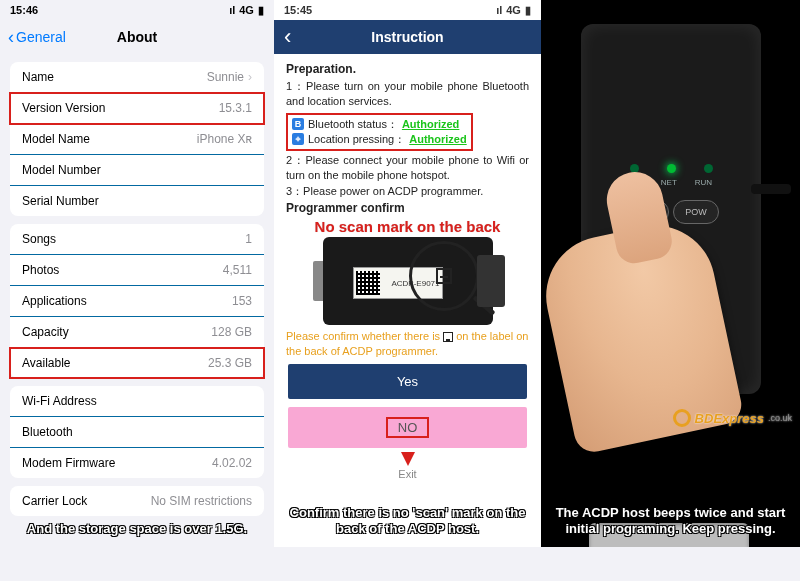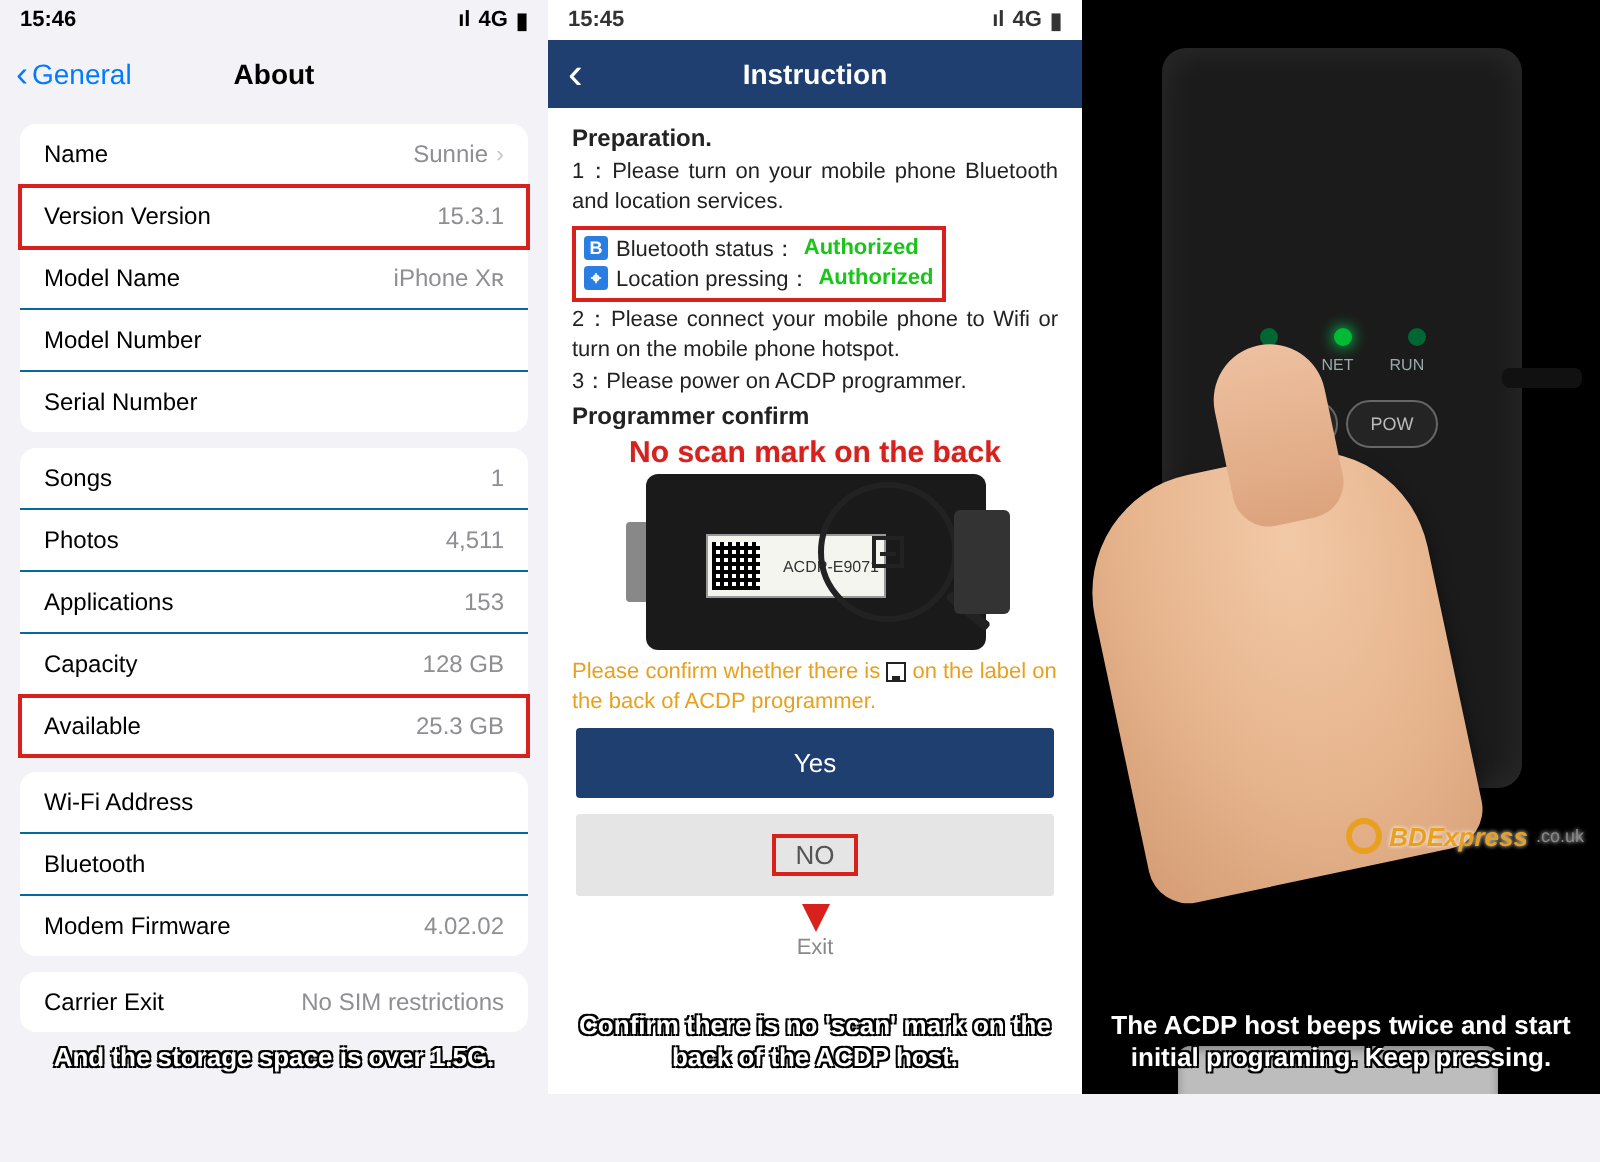--- a/index.html
+++ b/index.html
@@ -66,21 +66,21 @@
     position: absolute; left: 0; right: 0; text-align: center;
     font-weight: 600; font-size: 14px; pointer-events: none;
   }
   .mid-back { color: #fff; font-size: 22px; }
   .mid-body { padding: 8px 12px; font-size: 11px; color: #222; }
   .mid-body .heading { font-weight: 700; font-size: 12px; margin-bottom: 3px; }
   .mid-body p { line-height: 1.35; margin-bottom: 2px; text-align: justify; }
   .status-box { border: 2px solid #d8201c; padding: 2px 4px; margin: 2px 0; display: inline-block; }
   .status-line { display: flex; align-items: center; gap: 4px; }
   .bt-ico { width: 12px; height: 12px; background: #2a7de1; border-radius: 2px; display: inline-flex; align-items:center; justify-content:center; color:#fff; font-size:9px; font-weight:bold; }
-  .auth { color: #1ac41a; font-weight: 600; }
+  .auth { color: #1ac41a; font-weight: 600; text-decoration: underline; }
   .no-scan-text {
     color: #d8201c; font-weight: 800; font-size: 15px;
     text-align: center; margin-top: 2px;
     text-shadow: 0 0 1px rgba(0,0,0,0.2);
   }
   .device-img {
     width: 170px; height: 88px; margin: 2px auto 4px; position: relative;
     background: #1a1a1a; border-radius: 6px;
   }
   .device-img::before {
@@ -113,21 +113,21 @@
     left: 148px; top: 66px; transform: rotate(40deg); border-radius: 2px;
   }
   .scan-ico { width: 16px; height: 16px; border: 2px solid #222; position: relative; }
   .scan-ico::after { content:""; position:absolute; left:2px; right:2px; top:6px; height:2px; background:#222; }
   .confirm-text { color: #e8a01e; font-size: 11px; line-height: 1.3; margin: 2px 0 6px; }
   .btn-yes {
     background: #1f3f70; color: #fff; text-align: center;
     padding: 10px 0; border-radius: 2px; margin: 0 2px 8px; font-size: 13px;
   }
   .btn-no {
-    background: #e5e5e5; color: #555; text-align: center;
+    background: #f9a8d4; color: #555; text-align: center;
     padding: 10px 0; border-radius: 2px; margin: 0 2px 4px; font-size: 13px;
     position: relative;
   }
   .no-box { border: 2px solid #d8201c; display:inline-block; padding:1px 10px; }
   .arrow-down {
     width: 0; height: 0; border-left: 7px solid transparent;
     border-right: 7px solid transparent; border-top: 14px solid #d8201c;
     margin: 0 auto;
   }
   .exit { text-align: center; color: #888; font-size: 11px; margin-top: 2px; }
@@ -252,21 +252,21 @@
         <span class="val"></span>
       </div>
     <div class="row">
         <span>Modem Firmware</span>
         <span class="val">4.02.02</span>
       </div>
   </div>
 
   <div class="group">
     <div class="row">
-        <span>Carrier Exit</span>
+        <span>Carrier Lock</span>
         <span class="val">No SIM restrictions</span>
       </div>
   </div>
 
   <div class="caption-bottom">And the storage space is over 1.5G.</div>
 </div>
 
 <div class="panel panel-mid">
   <div class="mid-status">
     <span>15:45</span>

